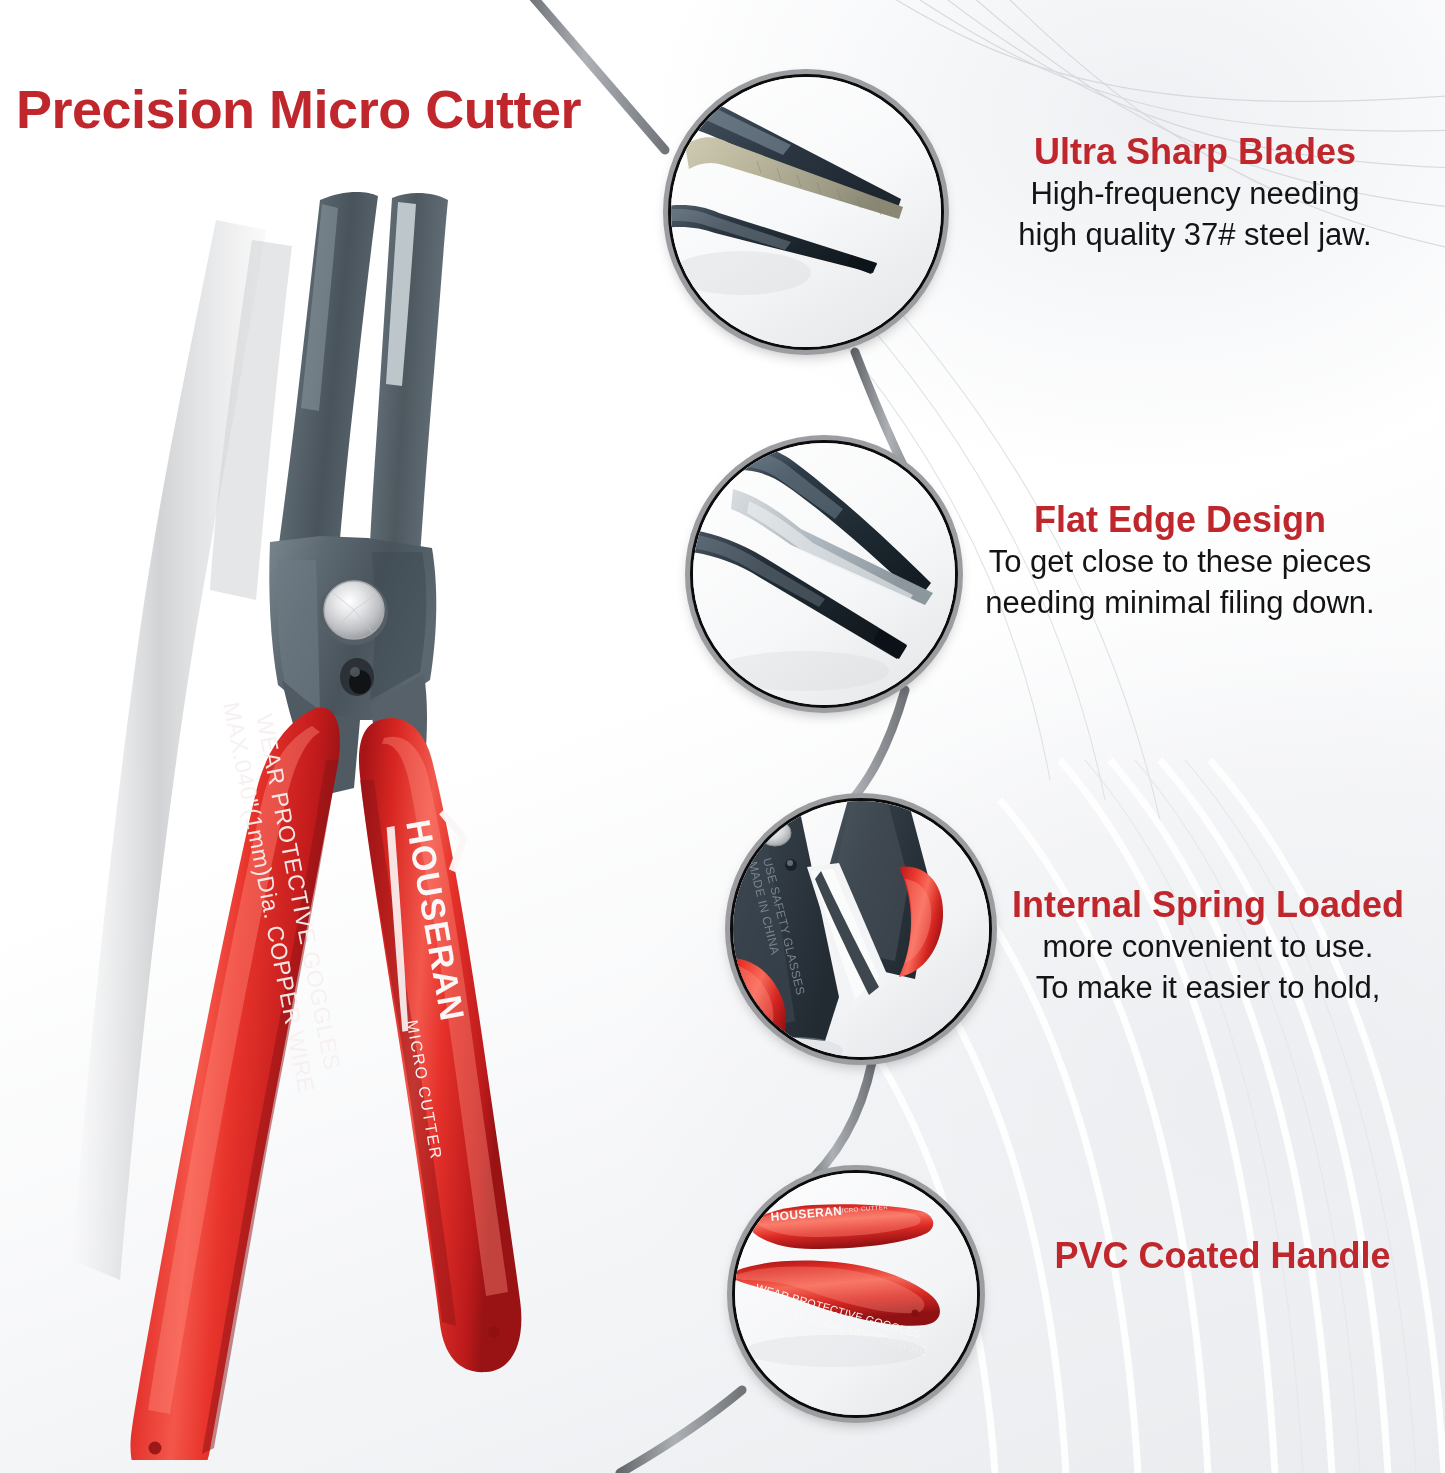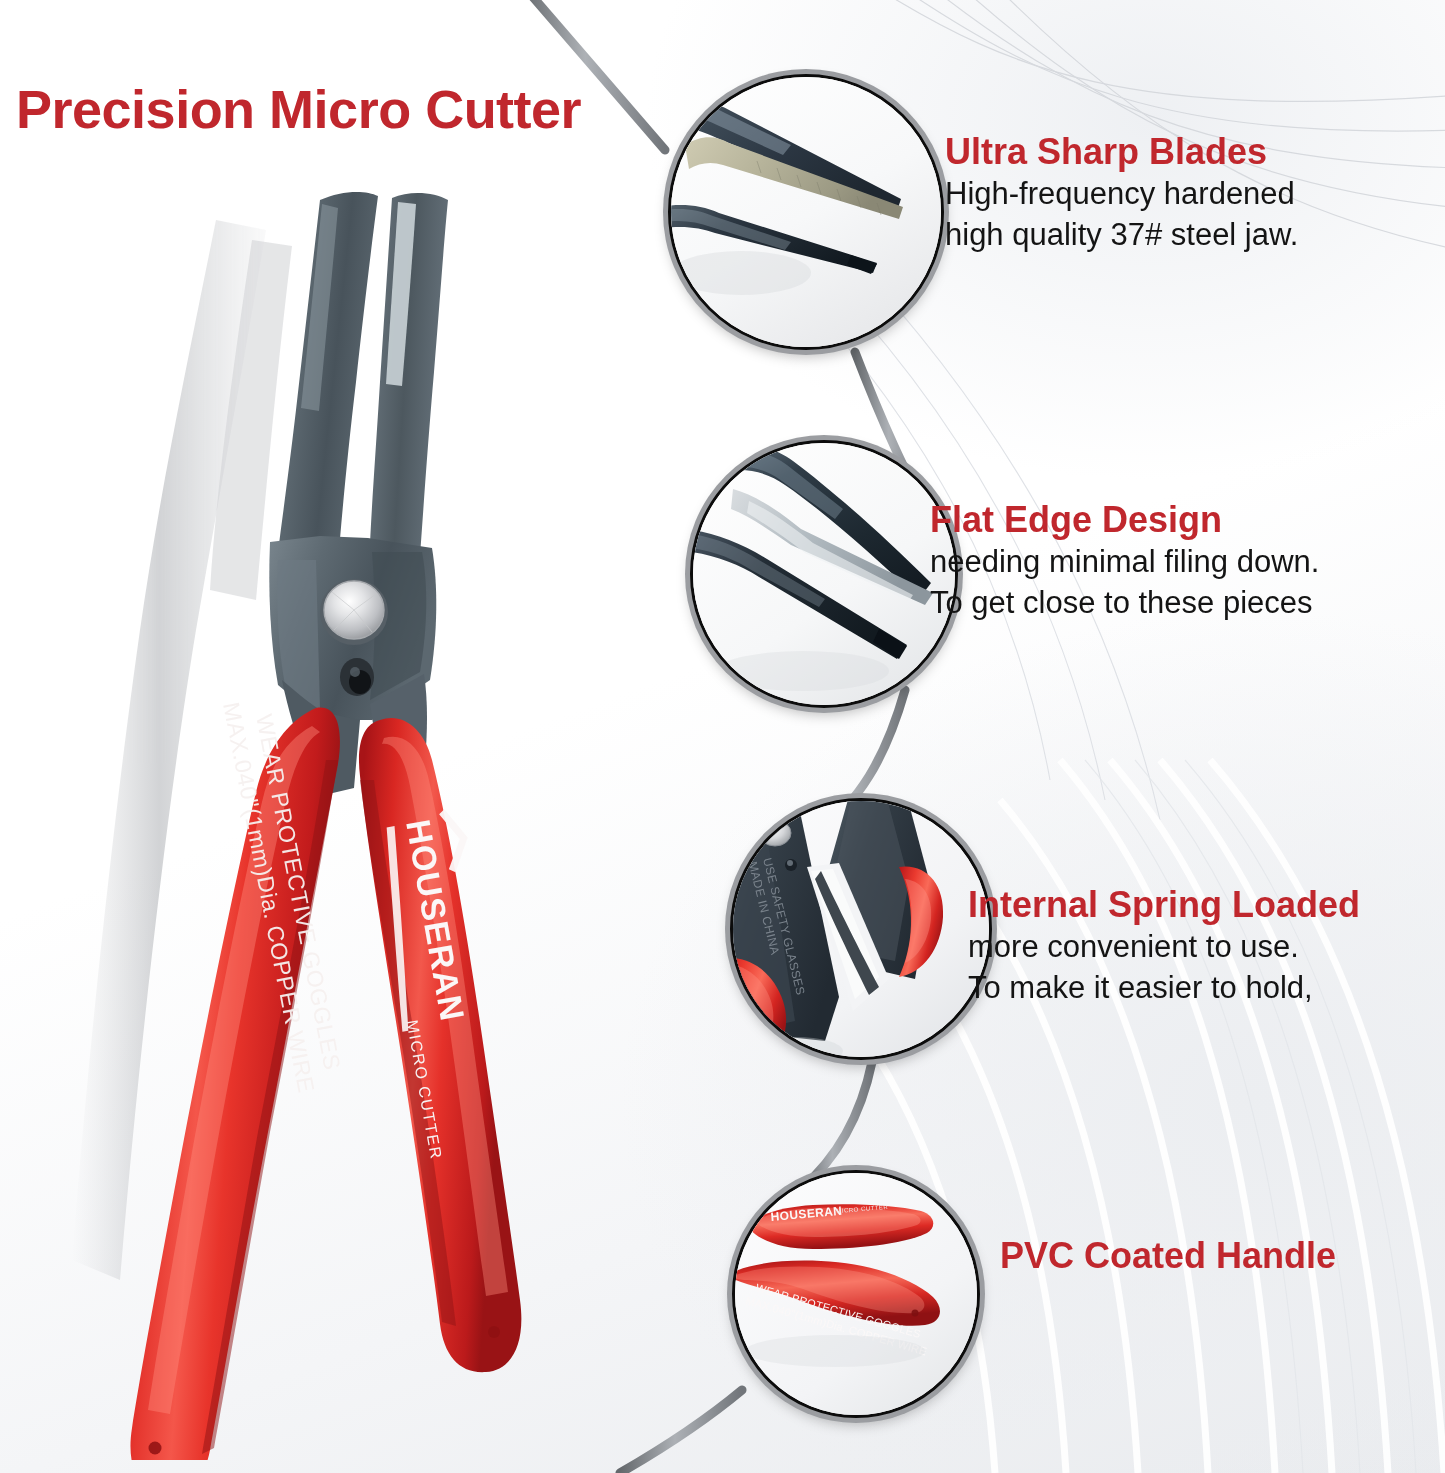--- a/index.html
+++ b/index.html
@@ -29,21 +29,21 @@
   #product{position:absolute;left:20px;top:160px;width:640px;height:1300px;}
 
   
   .mag{position:absolute;border-radius:50%;overflow:hidden;
        background:#fdfdfd;
        border:3px solid #0c0c0c;
        box-shadow:0 0 0 5px #9b9da1, 0 6px 14px rgba(0,0,0,.28);}
   .mag svg{display:block;width:100%;height:100%;}
 
   
-  .feat{position:absolute;}
+  .feat{position:absolute;text-align:center;}
   .feat .h{color:#c0272d;font-weight:bold;font-size:36px;line-height:1.12;white-space:nowrap;}
   .feat .b{color:#141414;font-size:31px;line-height:1.2;margin-top:3px;white-space:nowrap;}
   .feat.f1{left:945px;top:132px;width:500px;}
   .feat.f2{left:930px;top:500px;width:500px;}
   .feat.f3{left:968px;top:885px;width:480px;}
   .feat.f4{left:1000px;top:1236px;width:445px;}
 </style>
 </head>
 <body>
 
@@ -433,28 +433,28 @@
         <text x="0" y="0" fill="#fbf8f8" font-family="Liberation Sans, sans-serif" font-size="11" letter-spacing="0.3">WEAR PROTECTIVE GOGGLES</text>
         <text x="-6" y="15" fill="#fbf8f8" font-family="Liberation Sans, sans-serif" font-size="11" letter-spacing="0.2">MAX.040"(1mm)Dia. COPPER WIRE</text>
       </g>
       <circle cx="180" cy="140" r="3.5" fill="#7e0f11" opacity="0.9"></circle>
       <ellipse cx="100" cy="178" rx="90" ry="16" fill="#d4d7da" opacity="0.3"></ellipse>
     </svg>
   </div>
 
   <div class="feat f1">
     <div class="h">Ultra Sharp Blades</div>
-    <div class="b">High-frequency hardened</div>
+    <div class="b">High-frequency needing</div>
     <div class="b">high quality 37# steel jaw.</div>
   </div>
 
   <div class="feat f2">
     <div class="h">Flat Edge Design</div>
+    <div class="b">To get close to these pieces</div>
     <div class="b">needing minimal filing down.</div>
-    <div class="b">To get close to these pieces</div>
   </div>
 
   <div class="feat f3">
     <div class="h">Internal Spring Loaded</div>
     <div class="b">more convenient to use.</div>
     <div class="b">To make it easier to hold,</div>
   </div>
 
   <div class="feat f4">
     <div class="h">PVC Coated Handle</div>

